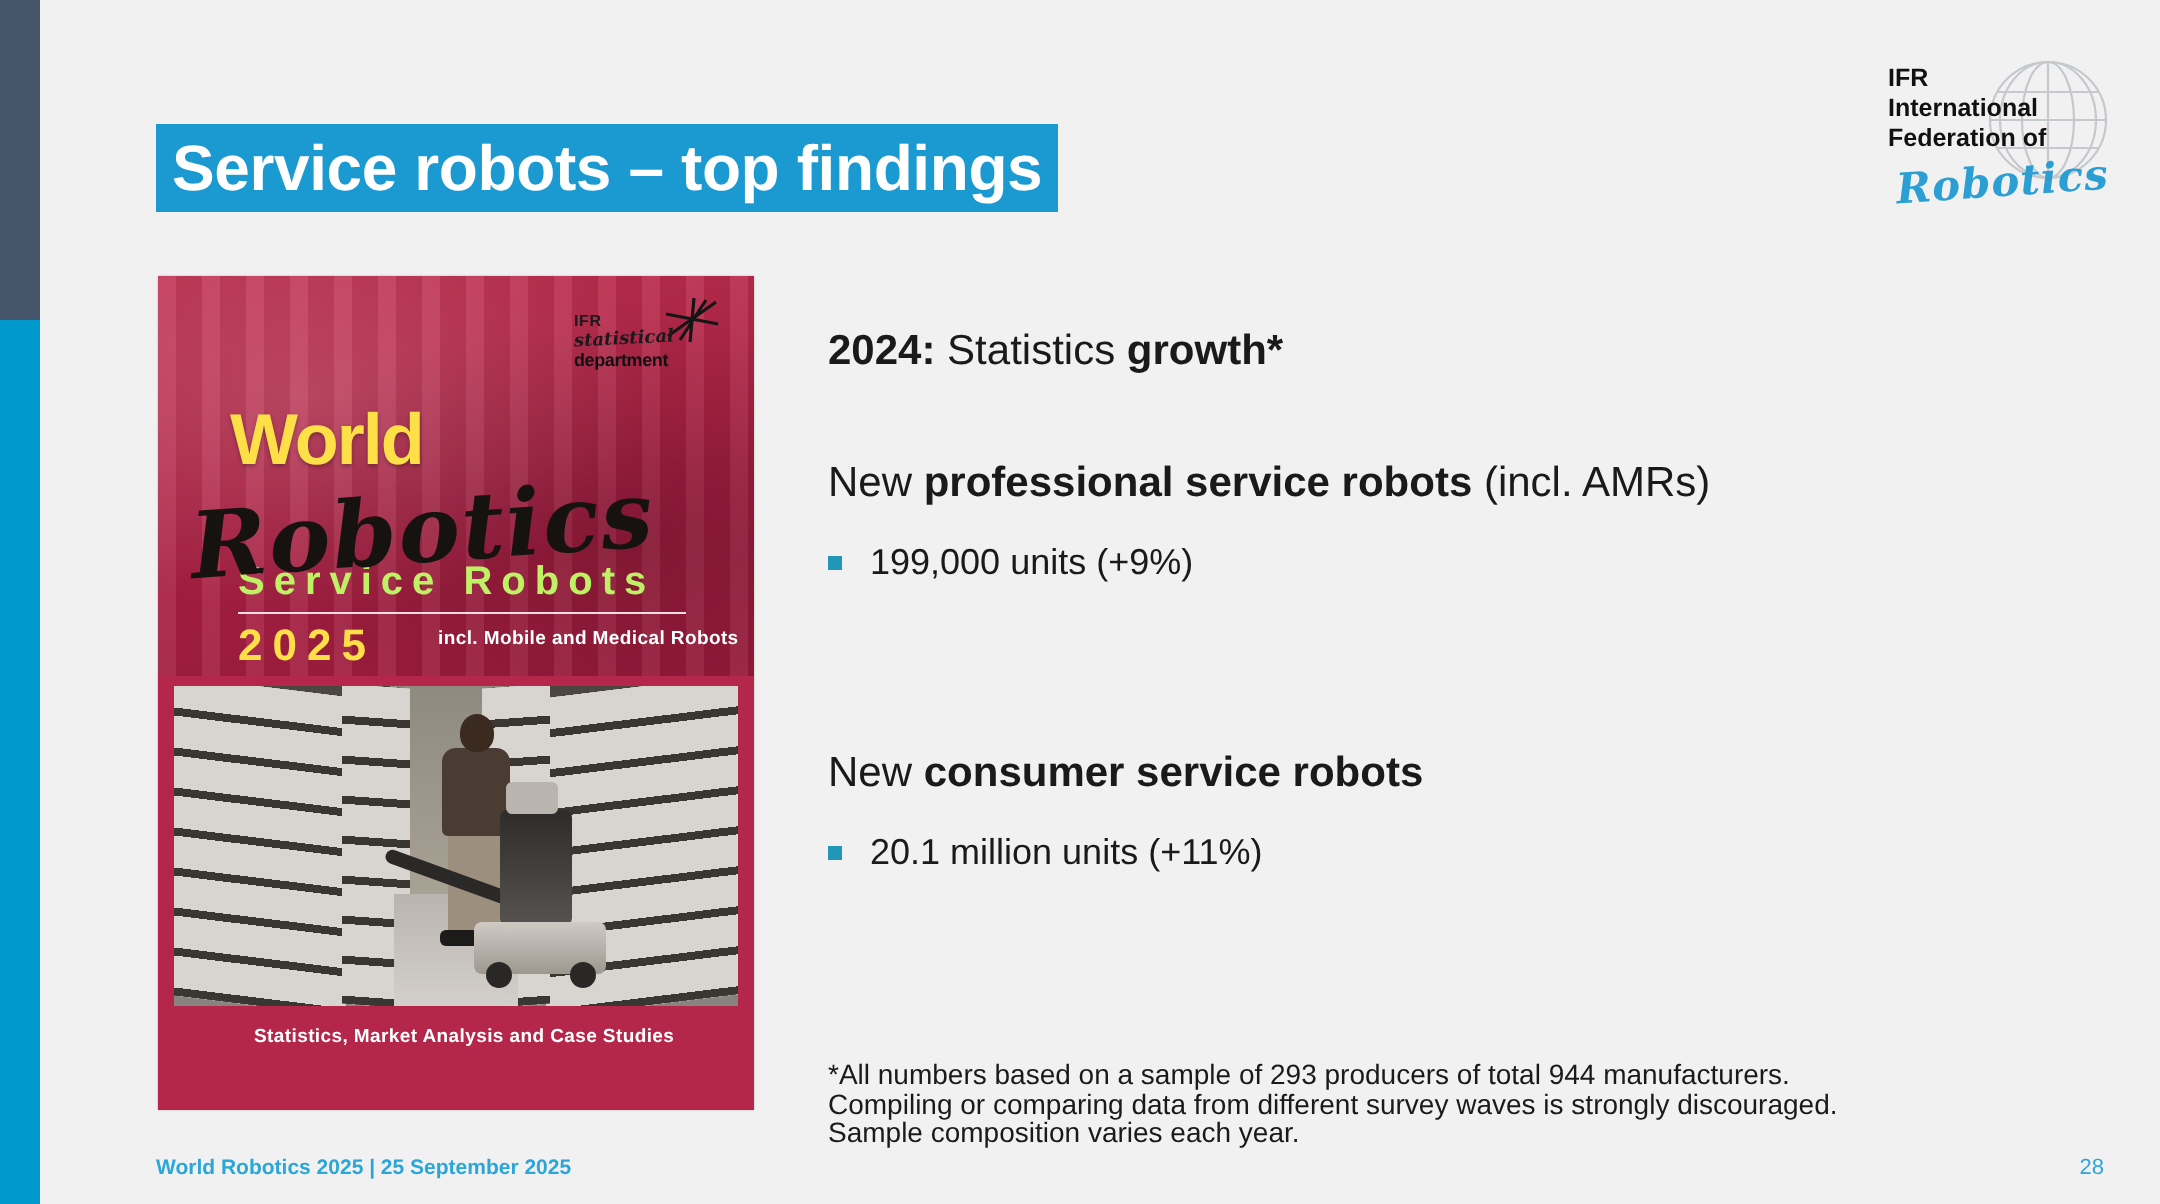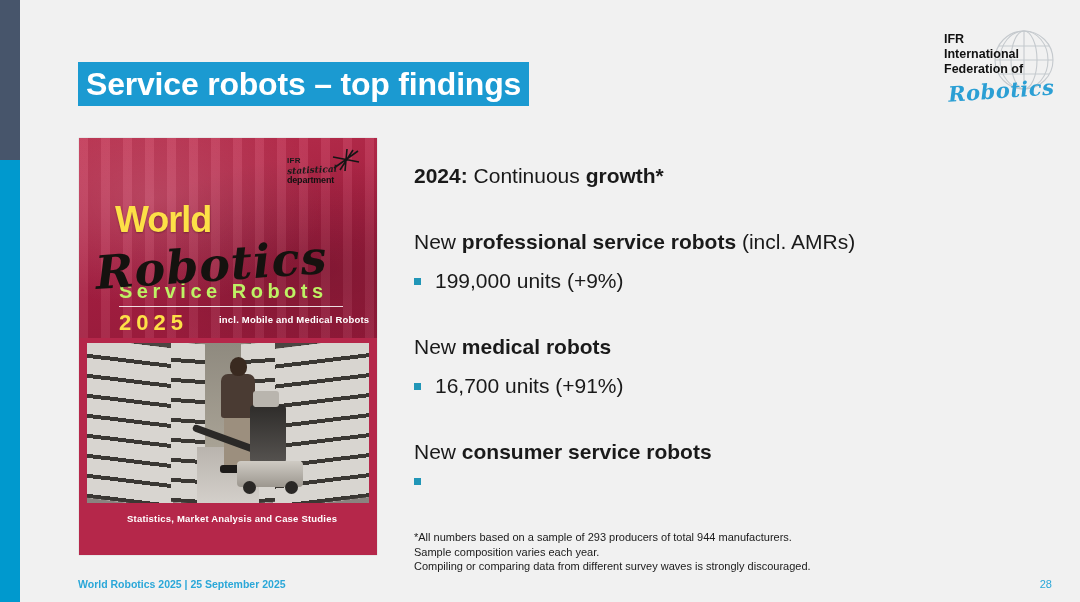--- a/index.html
+++ b/index.html
@@ -301,32 +301,32 @@
     align-items: center;
     margin-top: 13px;
   }
   .bullet-mark {
     width: 7px; height: 7px;
     background: #2196b7;
     margin-right: 14px;
     flex: 0 0 auto;
   }
   .bullet-text {
-    font-size: 21px;
+    font-size: 18px;
     color: #1a1a1a;
     line-height: 26px;
     white-space: nowrap;
   }
   .block-gap { height: 40px; }
 
   
   #footnote {
     position: absolute;
     left: 414px; top: 530px;
-    font-size: 11px;
+    font-size: 14px;
     color: #1a1a1a;
     line-height: 14.5px;
   }
 
   
   #footer-left {
     position: absolute;
     left: 78px; top: 578px;
     font-size: 10.5px;
     color: #2aa7d8;
@@ -403,60 +403,52 @@
     <div class="photo-wheel" id="photo-wheel-r"></div>
   </div>
 
   <div id="cover-bottom-band"></div>
   <div id="cover-tagline">Statistics, Market Analysis and Case Studies</div>
 </div>
 
 <div id="content">
 
   <div class="headline">
-    <b>2024:</b><span> Continuous </span><b>growth*</b>
+    <b>2024:</b><span> Statistics </span><b>growth*</b>
   </div>
 
   <div class="block-gap"></div>
 
   <div>
     <div class="headline">
       <span>New </span><b>professional service robots</b><span> (incl. AMRs)</span>
     </div>
     <div class="bullet-row">
       <span class="bullet-mark"></span>
       <span class="bullet-text">199,000 units (+9%)</span>
     </div>
   </div>
 
   <div class="block-gap"></div>
 
-  <div>
-    <div class="headline">
-      <span>New </span><b>medical robots</b><span></span>
-    </div>
-    <div class="bullet-row">
-      <span class="bullet-mark"></span>
-      <span class="bullet-text">16,700 units (+91%)</span>
-    </div>
-  </div>
 
   <div class="block-gap"></div>
 
   <div>
     <div class="headline">
       <span>New </span><b>consumer service robots</b><span></span>
     </div>
     <div class="bullet-row">
       <span class="bullet-mark"></span>
+      <span class="bullet-text">20.1 million units (+11%)</span>
     </div>
   </div>
 
 </div>
 
 <div id="footnote">
   <div>*All numbers based on a sample of 293 producers of total 944 manufacturers.</div>
+  <div>Compiling or comparing data from different survey waves is strongly discouraged.</div>
   <div>Sample composition varies each year.</div>
-  <div>Compiling or comparing data from different survey waves is strongly discouraged.</div>
 </div>
 
 <div id="footer-left">World Robotics 2025  | 25 September 2025</div>
 <div id="footer-page">28</div>
 
 </body></html>

